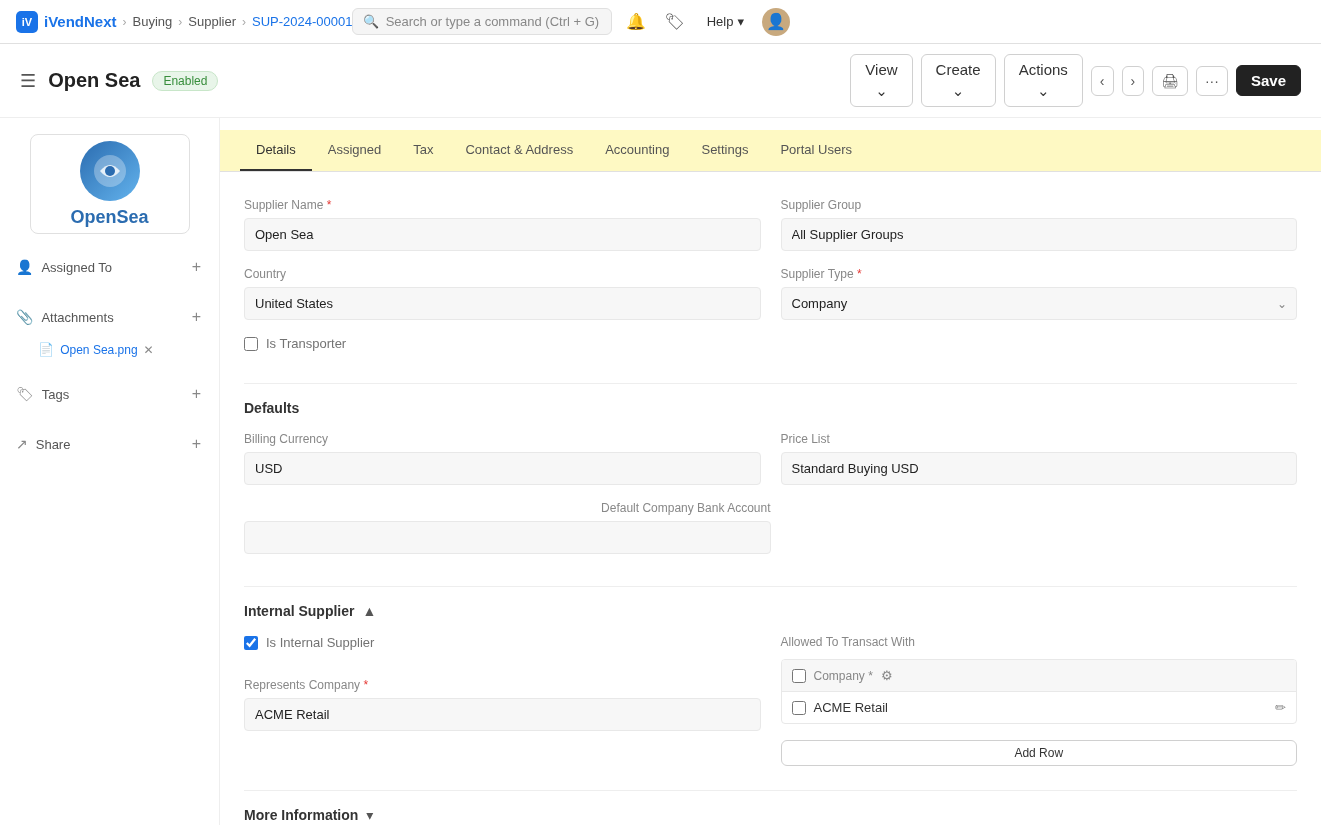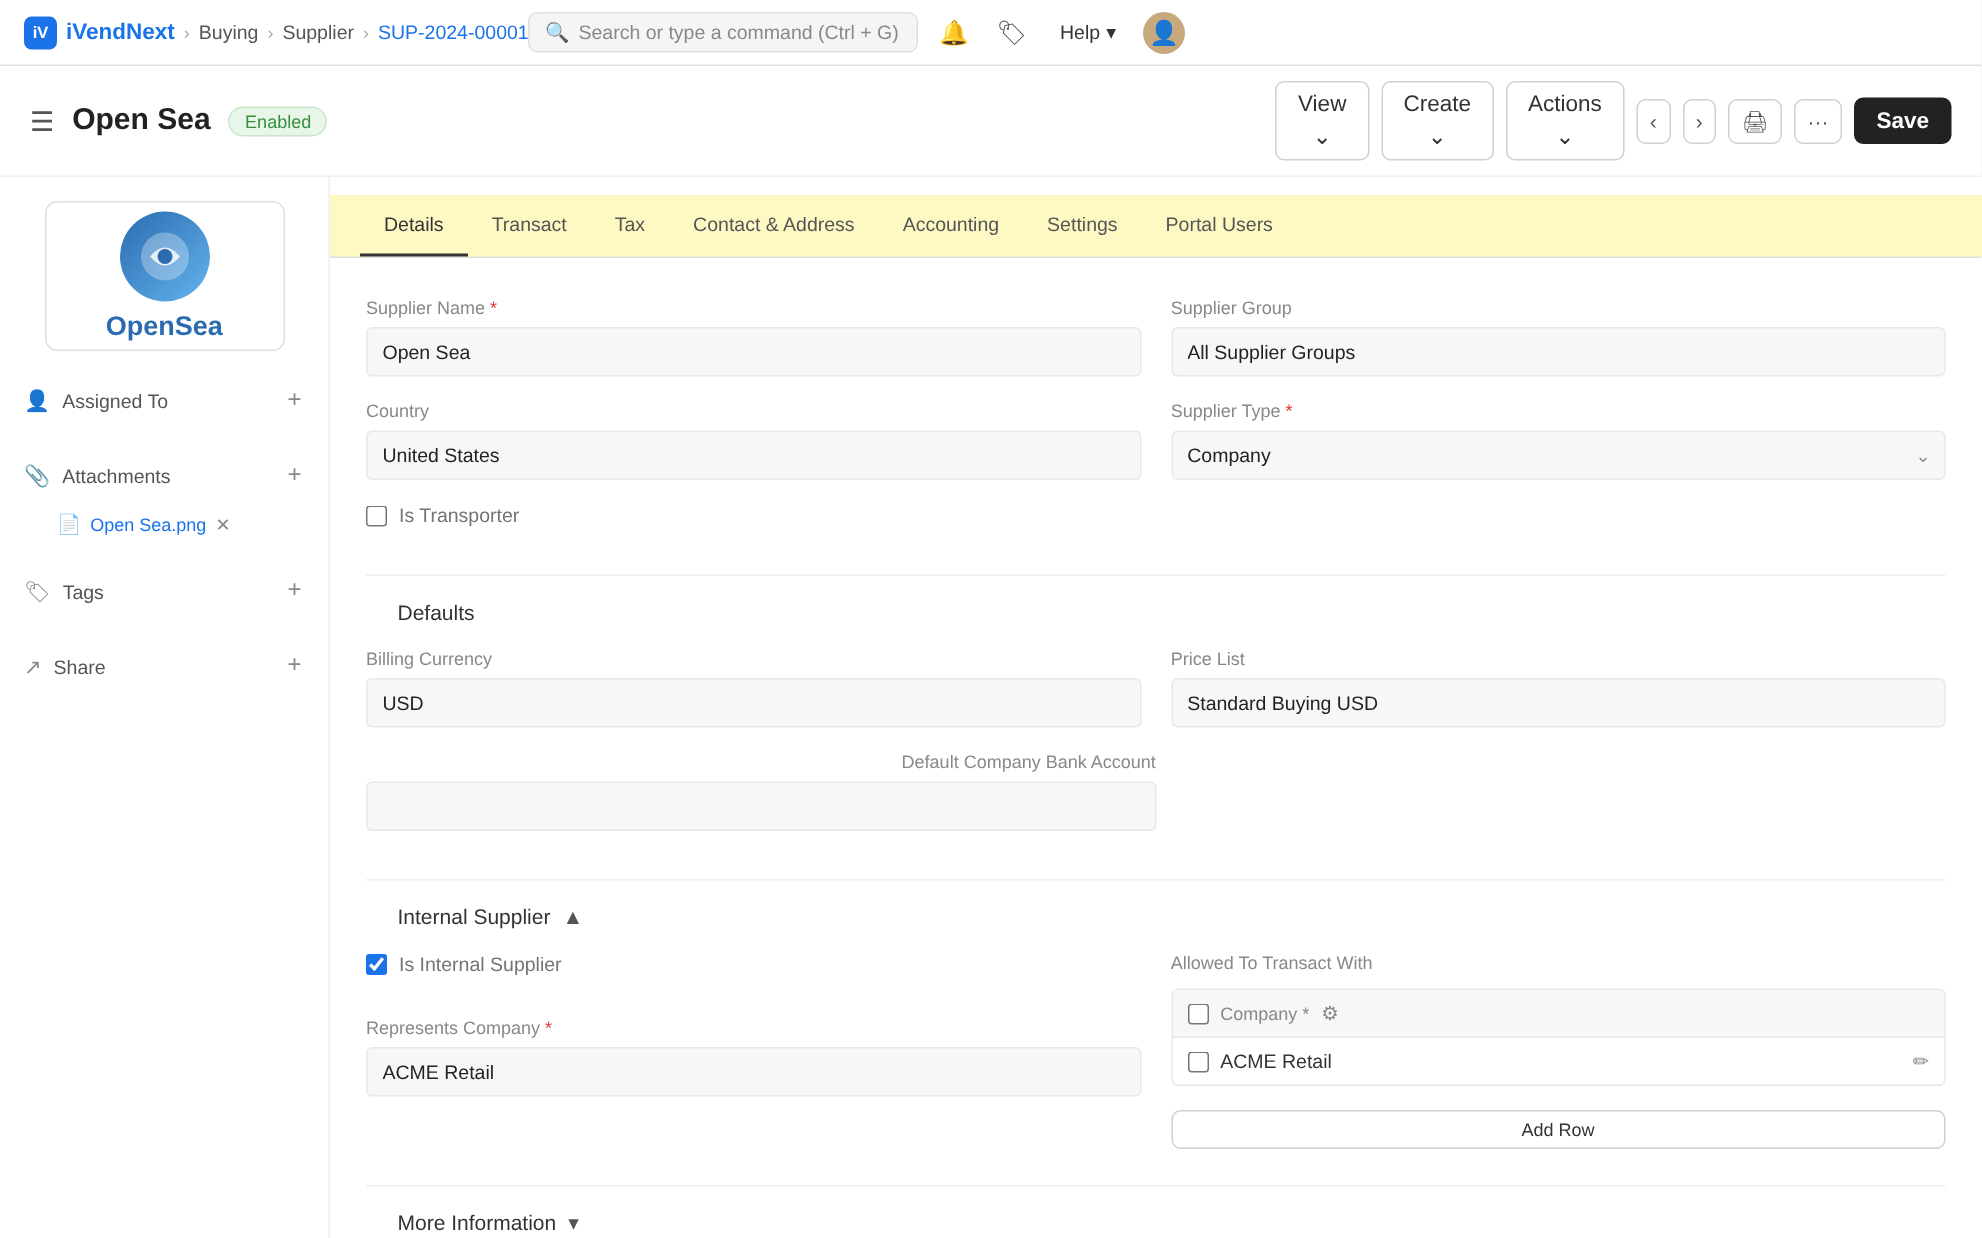--- a/index.html
+++ b/index.html
@@ -68,21 +68,21 @@
     .form-section { margin-bottom: 32px; }
     .form-row { display: grid; grid-template-columns: 1fr 1fr; gap: 20px; margin-bottom: 16px; margin-top: 14px; }
     .form-group { display: flex; flex-direction: column; gap: 4px; }
     .form-label { font-size: 12px; color: #888; margin-bottom: 2px; }
     .form-label .required { color: #e53935; }
     .form-input-box { background: #f7f7f7; border: 1px solid #e8e8e8; border-radius: 4px; padding: 8px 10px; font-size: 13px; color: #222; width: 100%; }
     .form-select-box { background: #f7f7f7; border: 1px solid #e8e8e8; border-radius: 4px; padding: 8px 10px; font-size: 13px; color: #222; width: 100%; appearance: none; display: flex; align-items: center; justify-content: space-between; position: relative; }
     .select-wrapper { position: relative; }
     .select-arrow { position: absolute; right: 10px; top: 50%; transform: translateY(-50%); color: #888; font-size: 12px; pointer-events: none; }
     
-    .section-title { font-size: 14px; font-weight: 400; color: #333; margin-bottom: 16px; display: flex; align-items: center; gap: 8px; margin-left: 21px; }
+    .section-title { font-size: 14px; font-weight: 700; color: #333; margin-bottom: 16px; display: flex; align-items: center; gap: 8px; }
     .section-divider { border: none; border-top: 1px solid #eee; margin: 16px 0; }
     
     
     .checkbox-row { display: flex; align-items: center; gap: 8px; margin-bottom: 16px; }
     .checkbox-label { font-size: 13px; color: #737373; }
     input[type="checkbox"] { width: 14px; height: 14px; cursor: pointer; accent-color: #1a73e8; }
 
     
     .transact-table { border: 1px solid #e8e8e8; border-radius: 4px; overflow: hidden; }
     .transact-header { display: flex; align-items: center; padding: 8px 10px; background: #f7f7f7; border-bottom: 1px solid #e8e8e8; font-size: 12px; color: #888; gap: 8px; }
@@ -227,21 +227,21 @@
         </div>
         <button class="sidebar-add-btn">+</button>
       </div>
     </div>
   </aside>
 
   <main class="main">
 
     <div class="tabs">
       <div class="tab active">Details</div>
-      <div class="tab">Transact</div>
+      <div class="tab">Assigned</div>
       <div class="tab">Tax</div>
       <div class="tab">Contact &amp; Address</div>
       <div class="tab">Accounting</div>
       <div class="tab">Settings</div>
       <div class="tab">Portal Users</div>
     </div>
 
     <div class="form-content">
 
       <div class="form-section">

